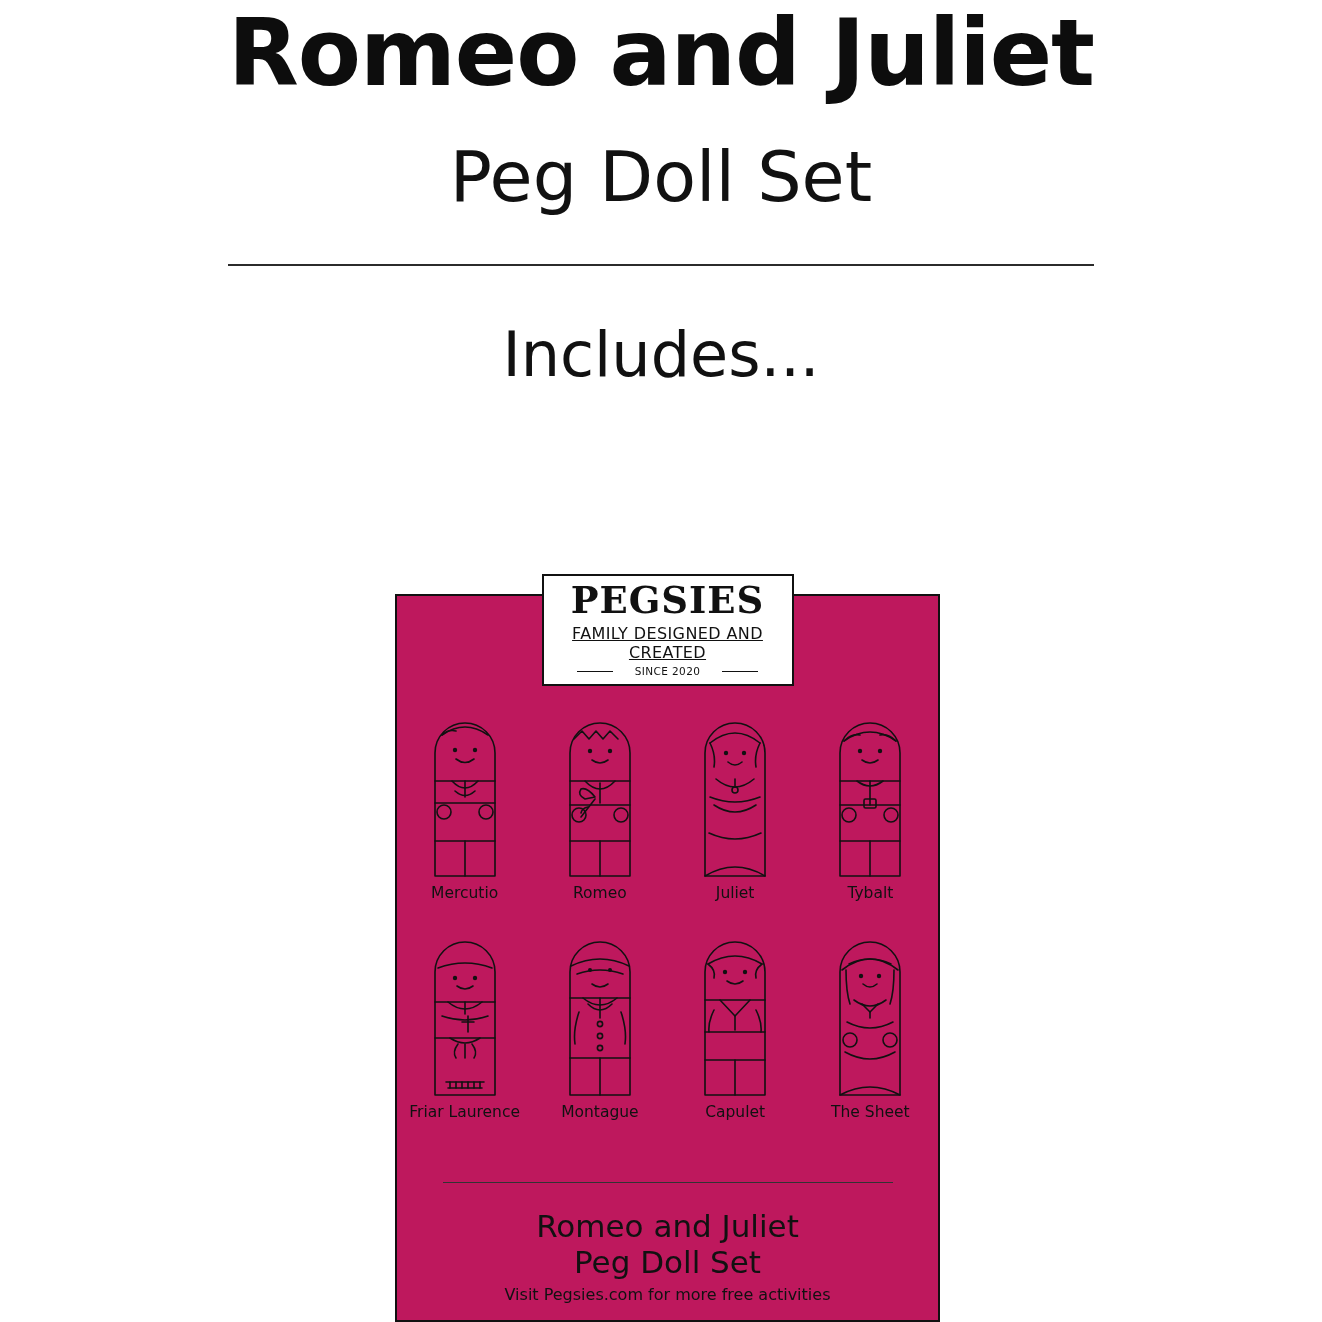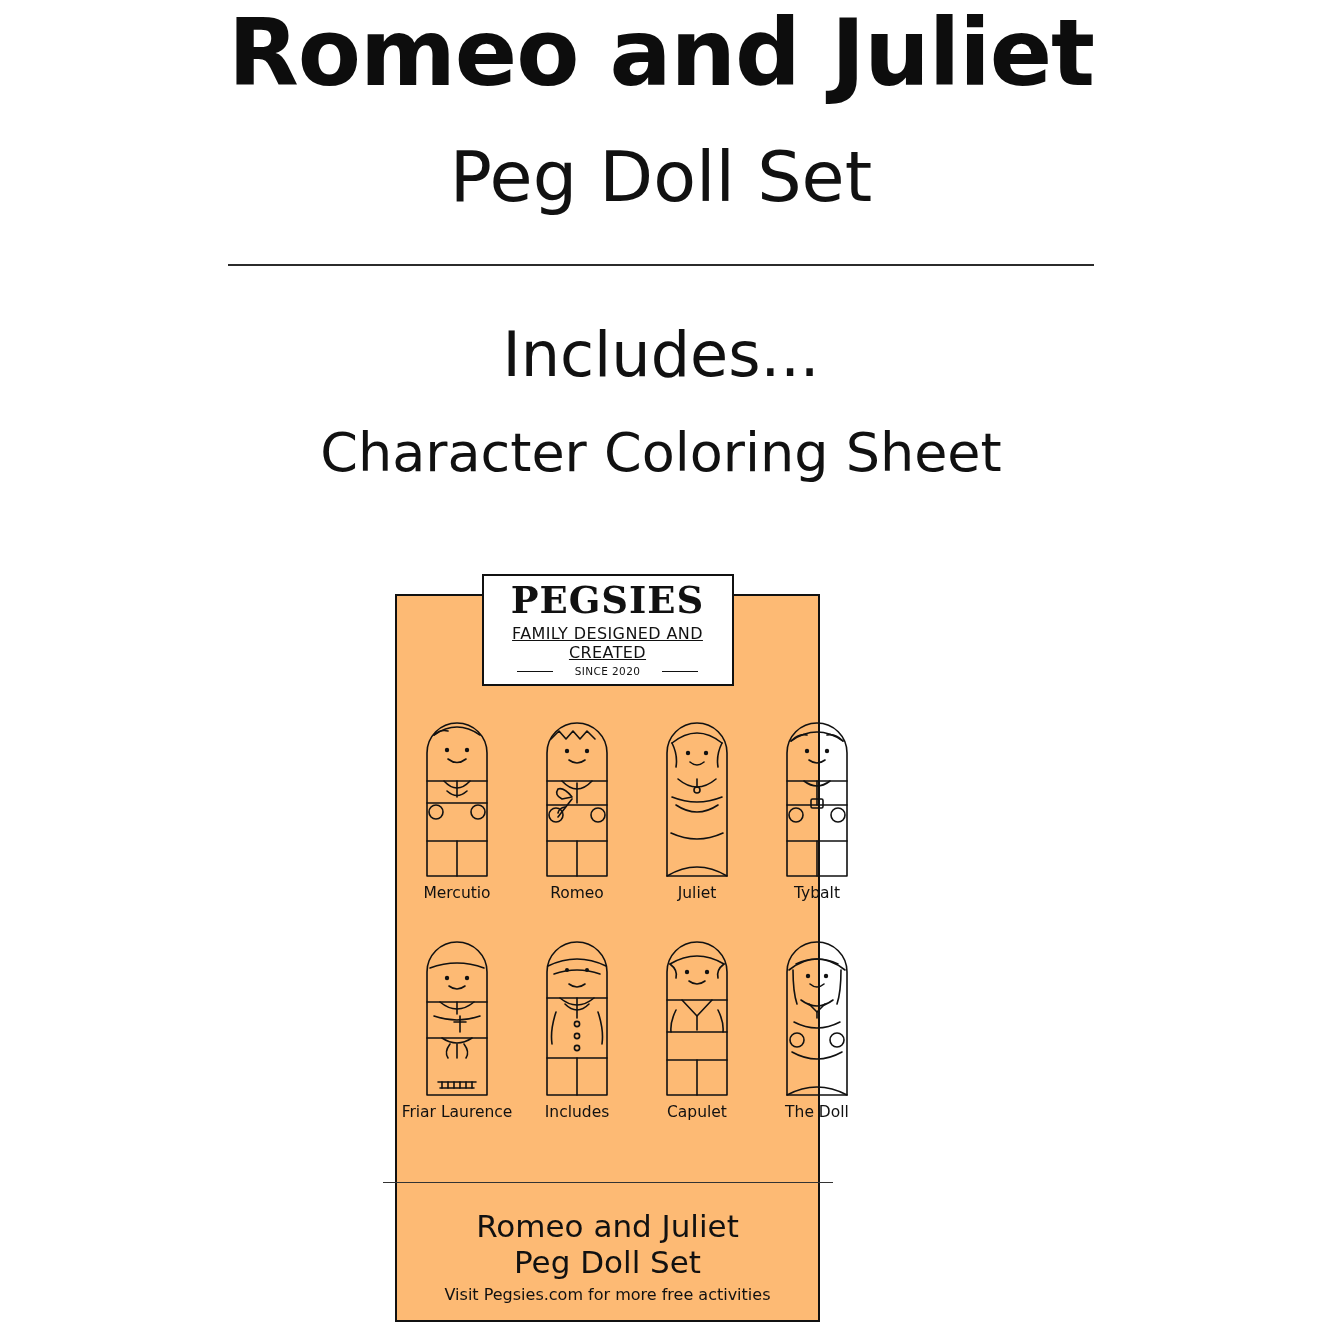--- a/index.html
+++ b/index.html
@@ -59,24 +59,24 @@
     margin-top: 30px;
     text-align: center;
     color: #111111;
   }
 
   
   .sheet {
     position: absolute;
     left: 395px;
     top: 594px;
-    width: 425px;
+    width: 545px;
     height: 728px;
     border: 2px solid #111111;
-    background: #fdba74;
+    background: #be185d;
     box-sizing: border-box;
   }
   .logo {
     position: absolute;
     left: 50%;
     top: -22px;
     transform: translateX(-50%);
     width: 252px;
     border: 2px solid #111111;
     background: #ffffff;
@@ -181,21 +181,20 @@
 <body>
 
 <div class="page">
 
   <div class="title">Romeo and Juliet</div>
   <div class="subtitle">Peg Doll Set</div>
 
   <div class="divider"></div>
 
   <div class="includes">Includes...</div>
-  <div class="includes-item">Character Coloring Sheet</div>
 
   <div class="sheet">
 
     <div class="logo">
       <div class="logo-name">PEGSIES</div>
       <div class="logo-tag">FAMILY DESIGNED AND CREATED</div>
       <div class="logo-since">
         <span class="rule"></span>
         <span>SINCE 2020</span>
         <span class="rule"></span>
@@ -335,21 +334,21 @@
             <path d="M43 86 v20"></path>
             <path d="M31 92 q12 12 24 0"></path>
             <circle cx="43" cy="112" r="2.6"></circle>
             <circle cx="43" cy="124" r="2.6"></circle>
             <circle cx="43" cy="136" r="2.6"></circle>
             <path d="M13 146 h60"></path>
             <path d="M43 146 v37"></path>
             <path d="M22 100 q-6 18 -4 32 M64 100 q6 18 4 32"></path>
           </svg>
         </div>
-        <div class="cell-label">Includes</div>
+        <div class="cell-label">Montague</div>
       </div>
 
       <div class="cell">
         <div class="doll">
           <svg viewBox="0 0 86 185" fill="none" stroke="#111" stroke-width="1.6" stroke-linecap="round" stroke-linejoin="round">
             <path d="M13 183 V60 a30 30 0 0 1 60 0 V183 Z"></path>
             <path d="M16 52 q27 -16 54 0"></path>
             <path d="M16 52 q8 6 6 14 M70 52 q-8 6 -6 14"></path>
             <circle cx="33" cy="60" r="2.2" fill="#111" stroke="none"></circle>
             <circle cx="53" cy="60" r="2.2" fill="#111" stroke="none"></circle>
@@ -379,21 +378,21 @@
             <path d="M27 88 q16 12 32 0"></path>
             <path d="M35 92 l8 8 8 -8"></path>
             <path d="M43 100 v6"></path>
             <path d="M20 110 q23 12 46 0"></path>
             <circle cx="23" cy="128" r="7"></circle>
             <circle cx="63" cy="128" r="7"></circle>
             <path d="M18 140 q25 14 50 0"></path>
             <path d="M13 183 q30 -16 60 0"></path>
           </svg>
         </div>
-        <div class="cell-label">The Doll</div>
+        <div class="cell-label">The Sheet</div>
       </div>
 
     </div>
 
     <div class="sheet-rule"></div>
 
     <div class="sheet-footer">
       <div class="footer-line1">Romeo and Juliet</div>
       <div class="footer-line2">Peg Doll Set</div>
       <div class="footer-small">Visit Pegsies.com for more free activities</div>

